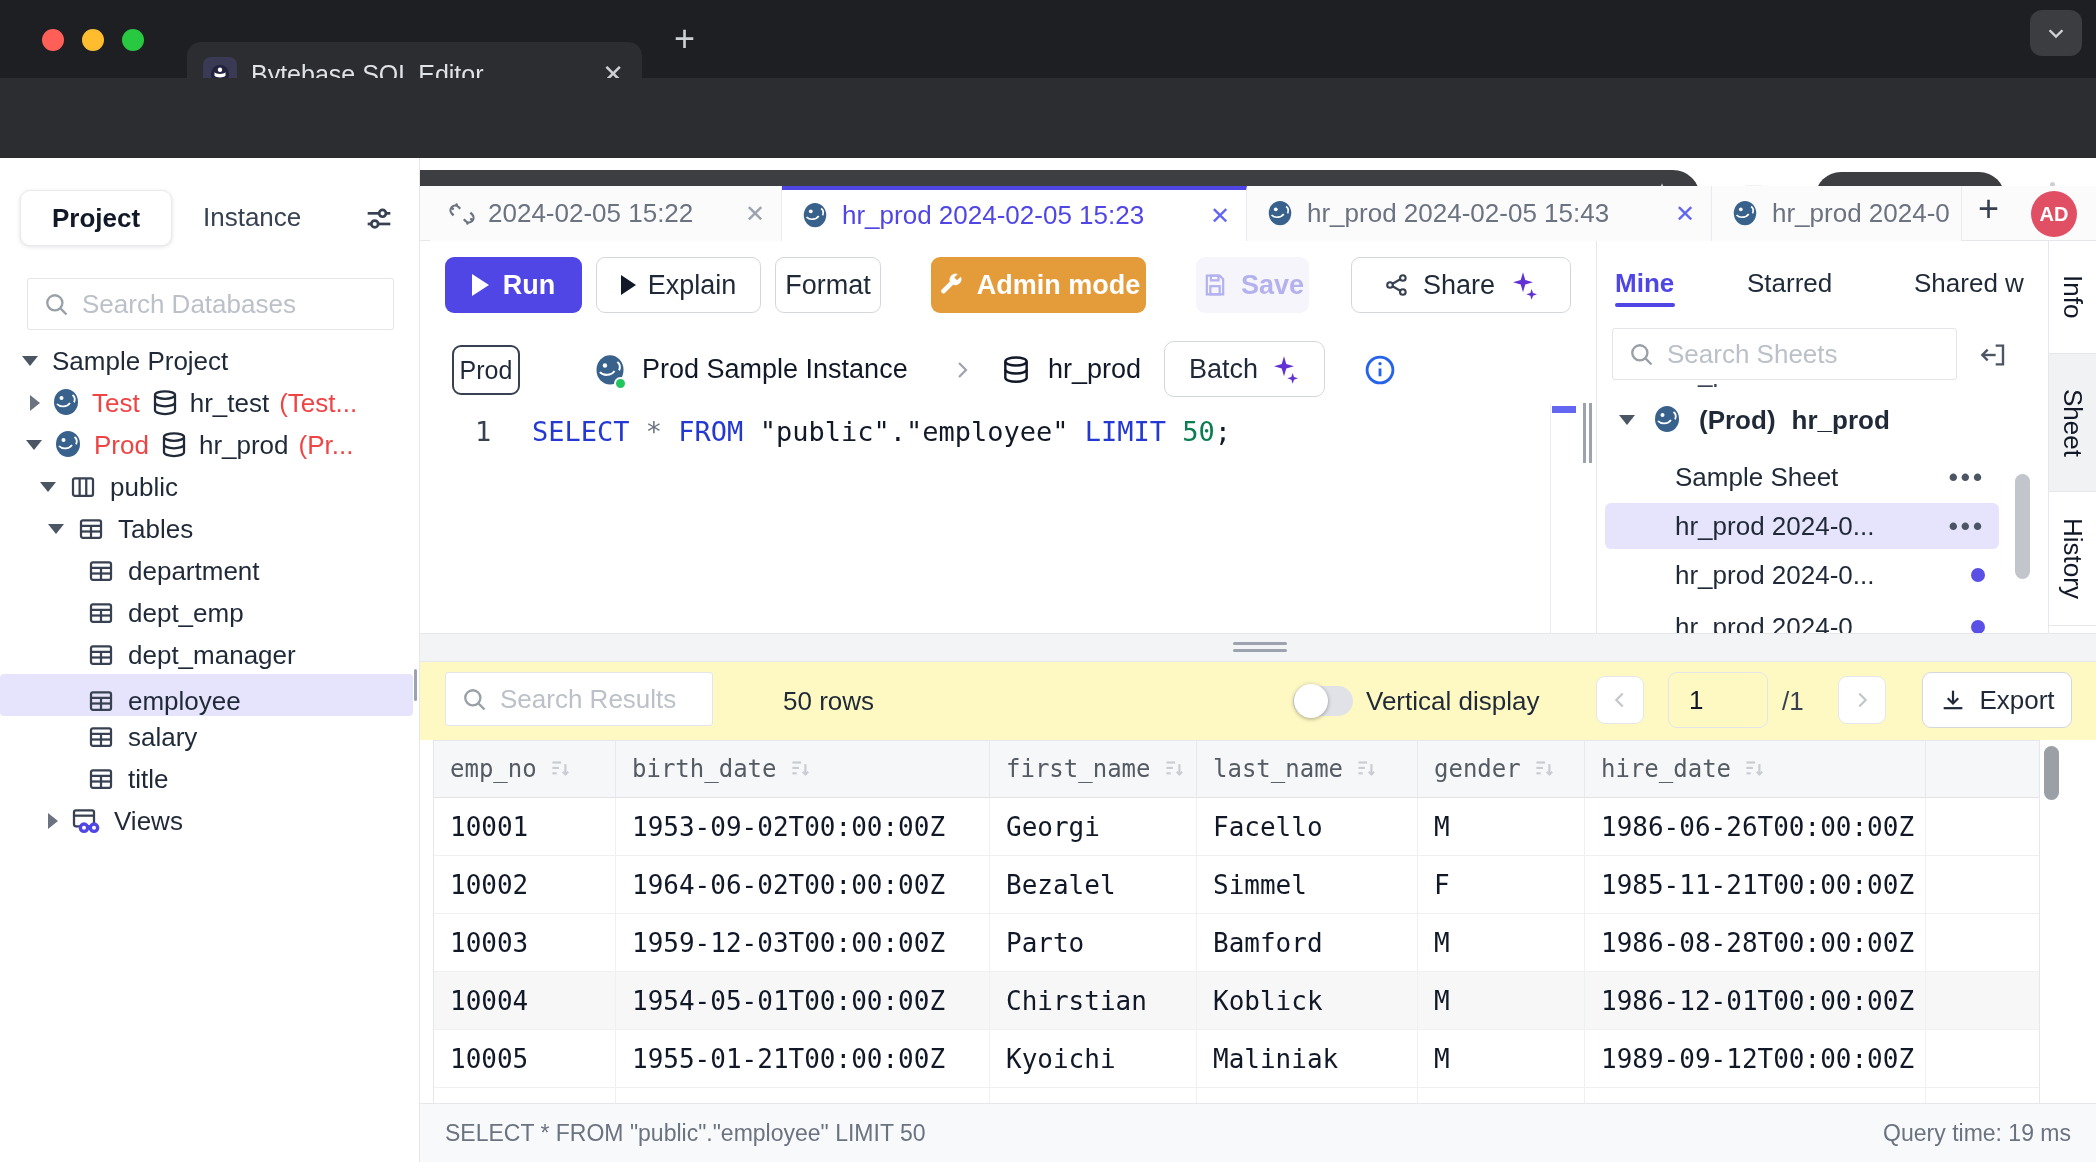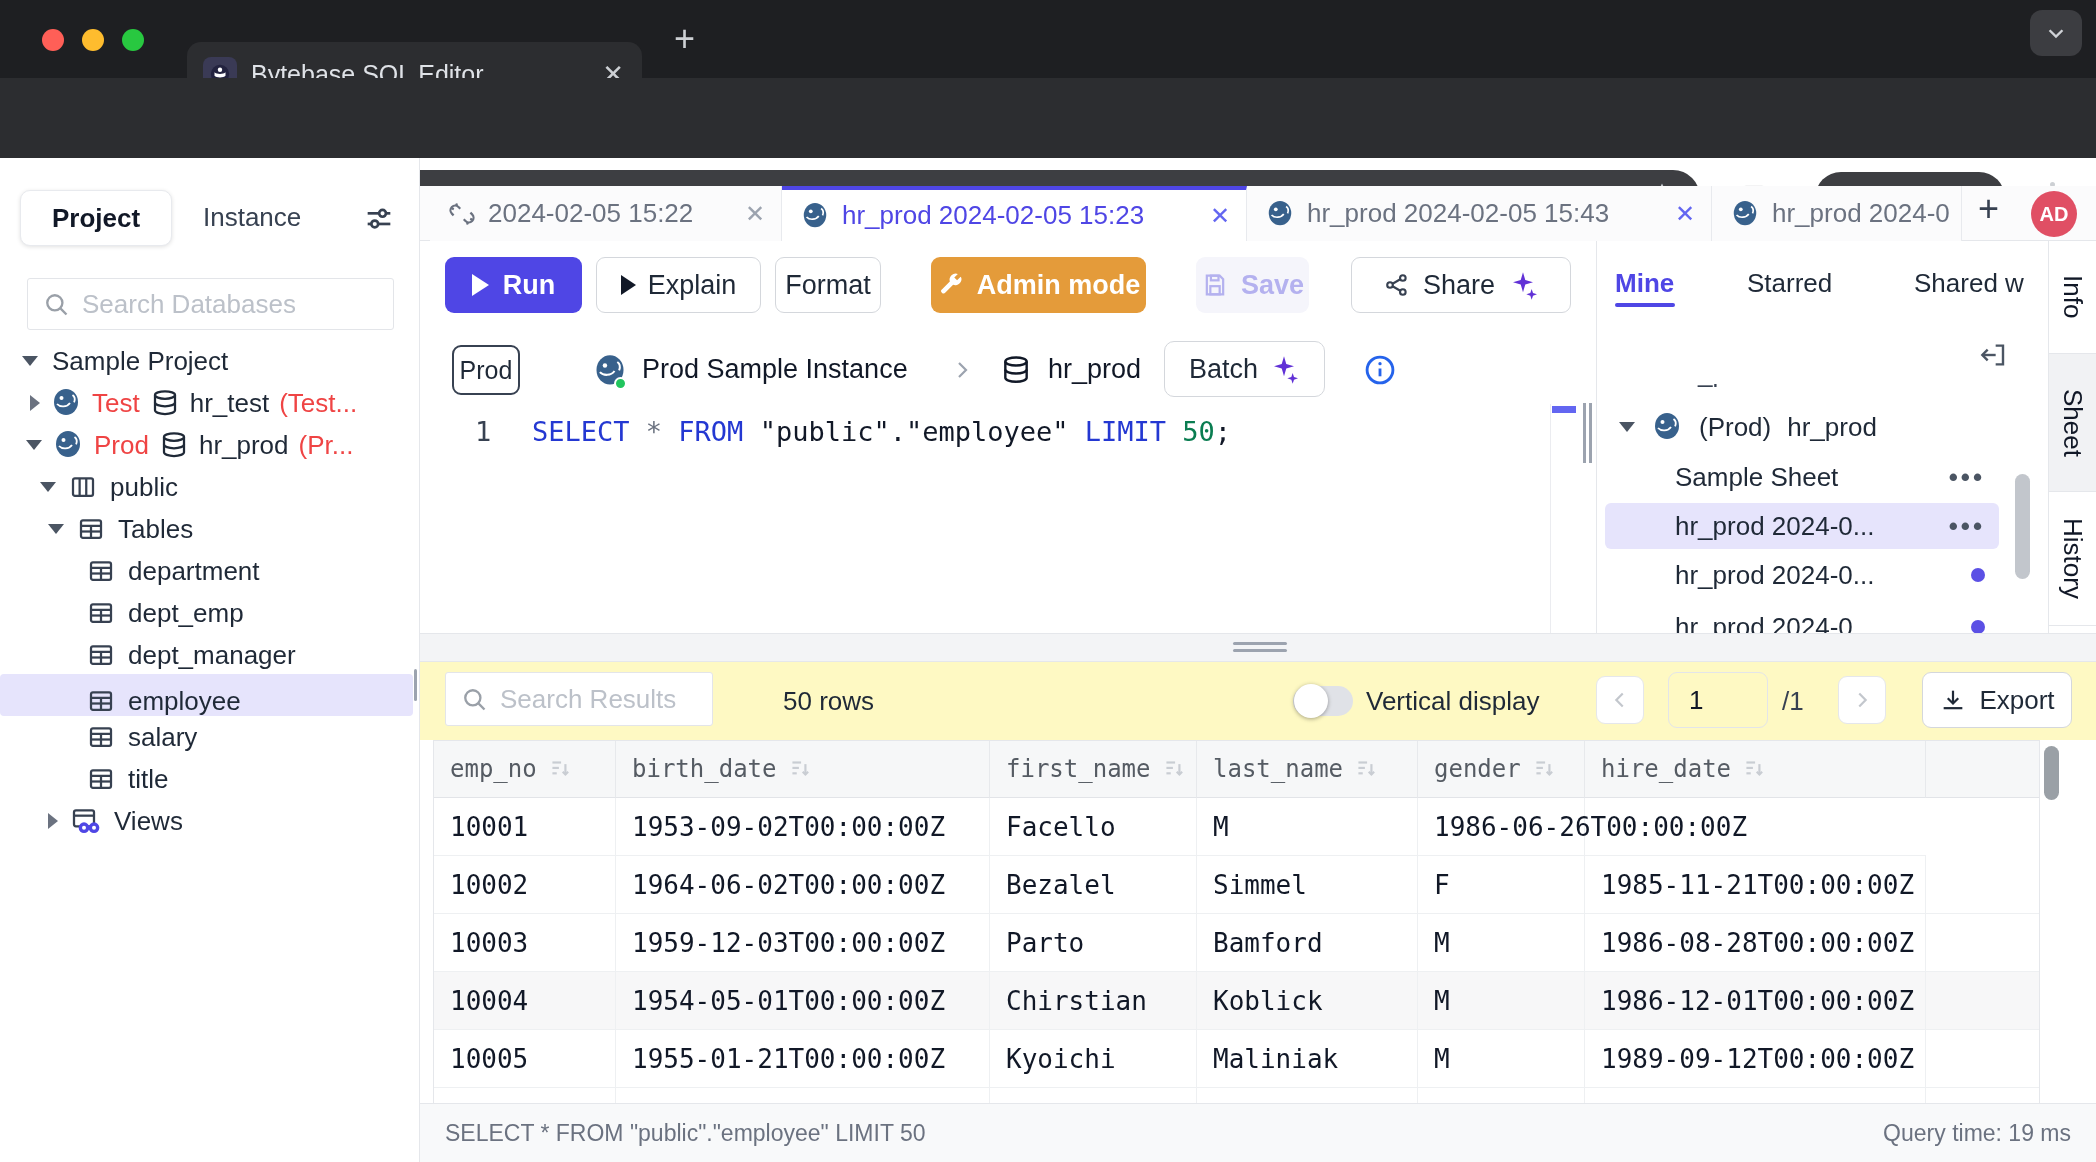--- a/index.html
+++ b/index.html
@@ -470,30 +470,37 @@
     <span style="width:3px; height:60px; background:#9ca3af;"></span>
     <span style="width:3px; height:60px; background:#9ca3af;"></span>
   </div>
 
   <div class="abs" style="left:1596px; top:241px; width:452px; height:399px; border-left:1px solid #e5e7eb; background:#fff;">
     <span class="abs sheet-tab" style="left:18px; top:27px; color:#4f46e5; font-weight:600;">Mine</span>
     <span class="abs" style="left:18px; top:62px; width:60px; height:4px; background:#4f46e5; border-radius:2px;"></span>
     <span class="abs sheet-tab" style="left:150px; top:27px;">Starred</span>
     <span class="abs sheet-tab nowrap clip" style="left:317px; top:27px; width:133px;">Shared w</span>
 
+    <div class="abs input" style="left:15px; top:87px; width:345px; height:52px;">
+      <svg style="margin-left:14px;" width="28" height="28" viewBox="0 0 24 24" fill="none" stroke="#9aa0a8" stroke-width="2">
+          <circle cx="11" cy="11" r="6.5"></circle>
+          <line x1="16" y1="16" x2="21" y2="21"></line>
+        </svg>
+      <span class="placeholder nowrap">Search Sheets</span>
+    </div>
     <svg class="abs" style="left:380px; top:98px;" width="32" height="32" viewBox="0 0 24 24" fill="none" stroke="#4b5563" stroke-width="1.8">
         <path d="M14 5h5.5v14H14"></path>
         <path d="M4 12h10"></path>
         <path d="M8 8l-4 4 4 4"></path>
       </svg>
 
     <div class="abs clip" style="left:0; top:143px; width:452px; height:256px;">
       <span class="abs sheet-item nowrap" style="left:78px; top:-26px; color:#374151;">hr_prod 2024-0...</span>
 
-      <div class="abs row" style="left:22px; top:22px; height:42px; gap:16px;">
+      <div class="abs row" style="left:22px; top:15px; height:42px; gap:16px;font-weight:bold;">
         <span class="caret-down"></span>
         <svg width="32" height="32" viewBox="0 0 32 32">
             <ellipse cx="16" cy="15" rx="12" ry="13" fill="#38618c"></ellipse>
             <circle cx="11.5" cy="11" r="2" fill="#fff"></circle>
             <path d="M7 17c3 3.4 10 3.4 13-1" stroke="#fff" stroke-width="1.8" fill="none"></path>
             <path d="M22.5 8c2 1.4 2.8 4.4 1.6 7.4" stroke="#fff" stroke-width="1.8" fill="none"></path>
           </svg>
         <span class="sheet-item tree-dim">(Prod)</span>
         <span class="sheet-item">hr_prod</span>
       </div>
@@ -641,20 +648,21 @@
             <path d="M17 7.5V17"></path>
             <path d="M14.5 14.5L17 17l2.5-2.5"></path>
           </svg>
         </div>
       <div class="th" style="border-right:none;"></div>
     </div>
 
     <div class="grid-table">
       <div class="td">10001</div>
       <div class="td">1953-09-02T00:00:00Z</div>
+      <div class="td">Georgi</div>
       <div class="td">Facello</div>
       <div class="td">M</div>
       <div class="td">1986-06-26T00:00:00Z</div>
       <div class="td" style="border-right:none;"></div>
     </div>
     <div class="grid-table">
       <div class="td">10002</div>
       <div class="td">1964-06-02T00:00:00Z</div>
       <div class="td">Bezalel</div>
       <div class="td">Simmel</div>

